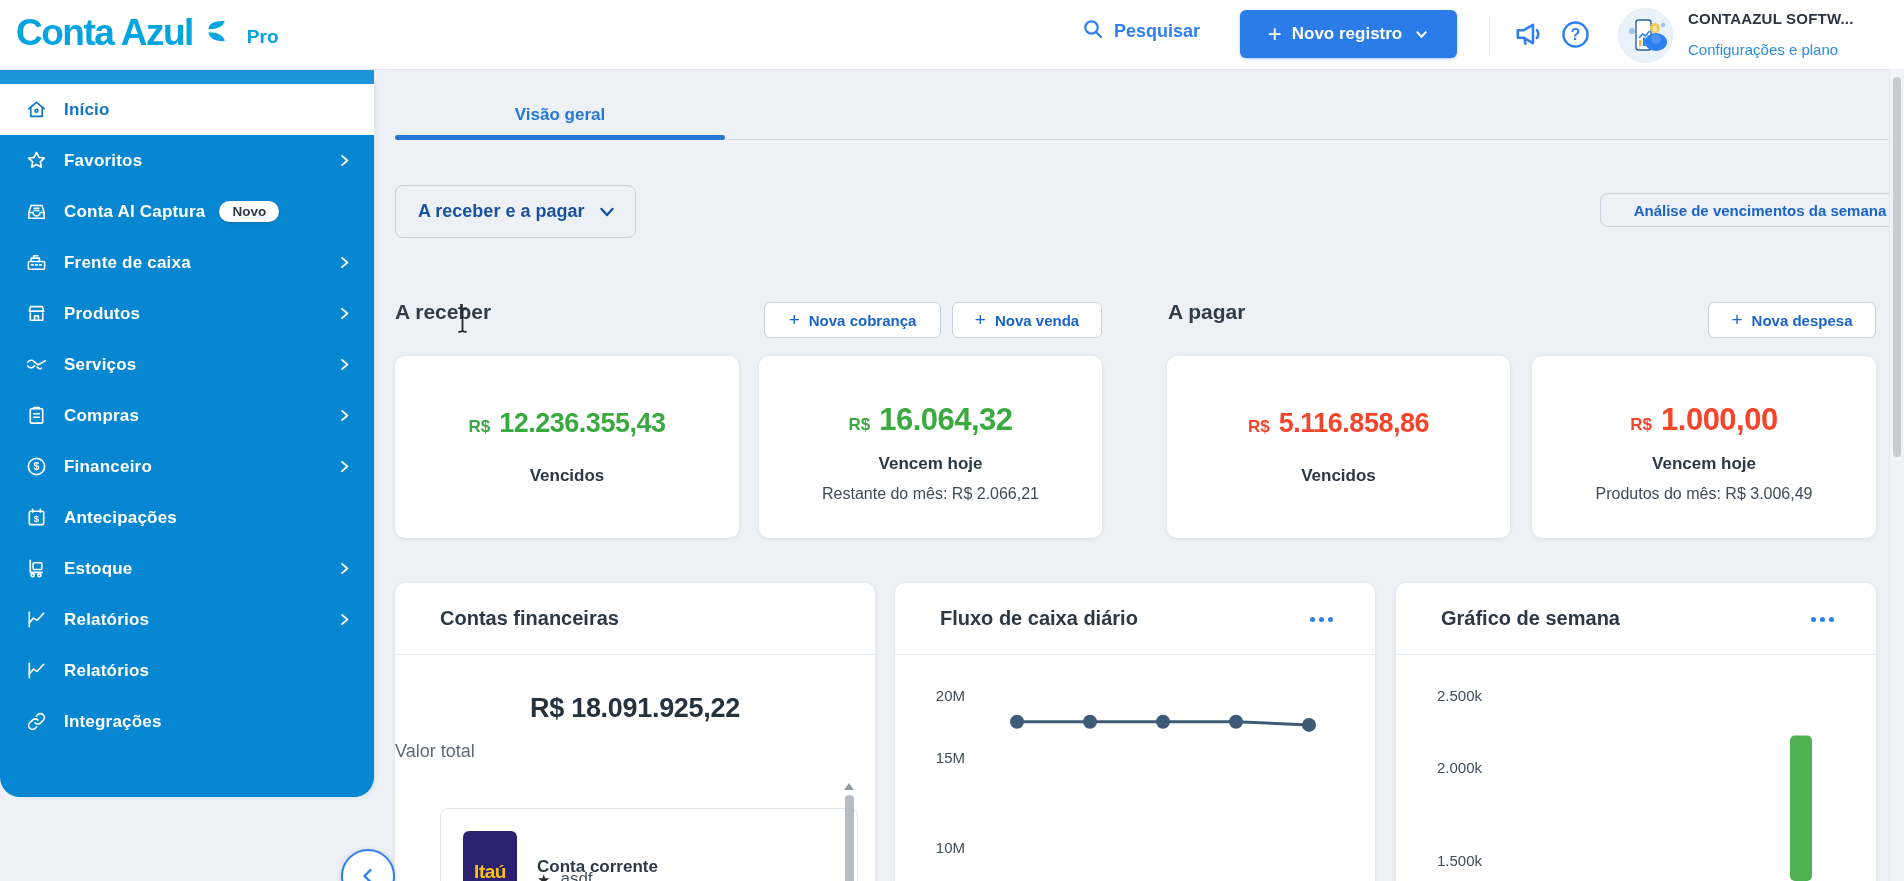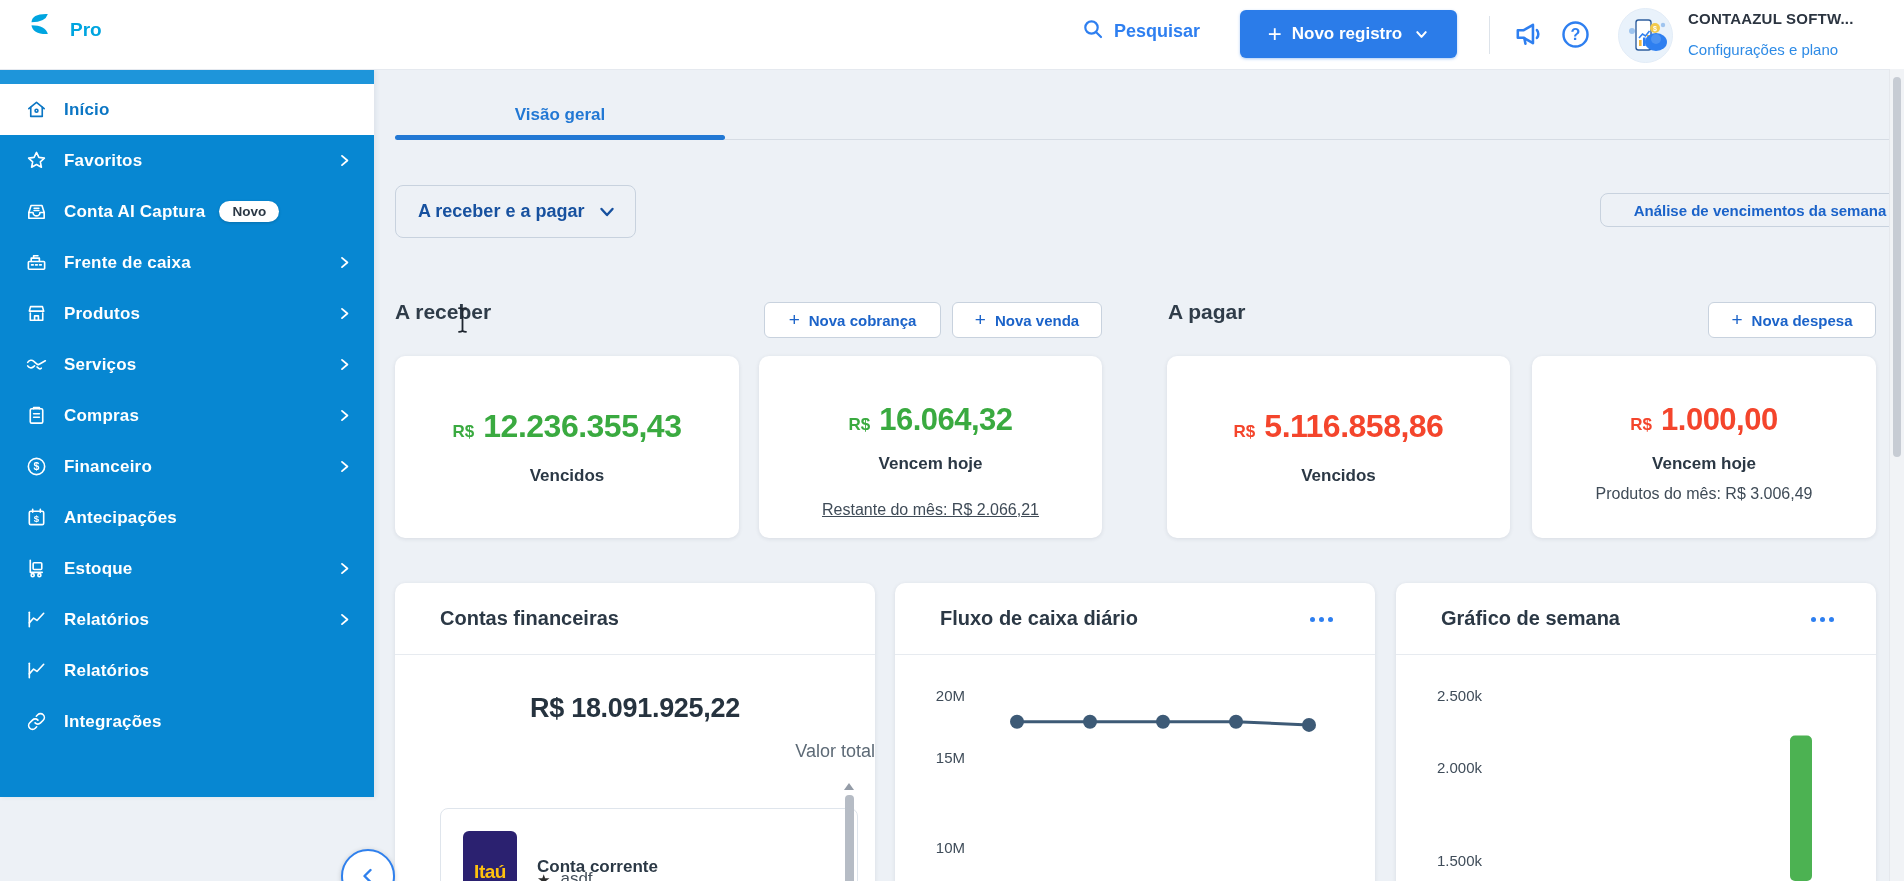--- a/index.html
+++ b/index.html
@@ -18,21 +18,21 @@
   .btn-primary .plus{font-size:24px;font-weight:400;line-height:22px;}
   .btn-primary .lbl{font-size:17px;font-weight:600;}
   .hdr-divider{position:absolute;left:1489px;top:16px;width:1px;height:38px;background:#dde3ea;}
   .hdr-icon{position:absolute;top:17px;cursor:pointer;}
   .avatar{position:absolute;left:1618px;top:8px;width:53px;height:53px;border-radius:50%;background:#e9f2fb;overflow:hidden;cursor:pointer;border:1px solid #e2ecf7;}
   .company{position:absolute;left:1688px;top:10px;}
   .company-name{font-size:15px;font-weight:700;color:#2b3440;letter-spacing:.2px;}
   .company-link{font-size:15px;color:#2e8be6;margin-top:14px;cursor:pointer;}
 
   
-  .sidebar{position:absolute;left:0;top:69px;width:374px;height:728px;background:#0787d2;z-index:20;box-shadow:2px 0 5px rgba(20,60,100,.08);}
+  .sidebar{position:absolute;left:0;top:69px;width:374px;height:728px;background:#0787d2;z-index:20;box-shadow:2px 0 5px rgba(20,60,100,.08);border-radius:20px;}
   .sidebar-top-strip{position:absolute;left:0;top:0;width:100%;height:15px;background:#1e95da;}
   .nav-list{position:absolute;top:15px;left:0;width:100%;}
   .nav-item{height:51px;display:flex;align-items:center;padding:0 22px 0 24px;color:#fff;cursor:pointer;}
   .nav-item.active{background:#fff;color:#0b76c4;}
   .nav-icon{width:24px;height:24px;margin-right:16px;flex:none;display:flex;align-items:center;justify-content:center;}
   .nav-label{font-size:17px;font-weight:600;letter-spacing:.2px;white-space:nowrap;}
   .nav-chevron{margin-left:auto;display:flex;}
   .badge{margin-left:14px;background:#fff;color:#2b3845;font-size:13.5px;font-weight:700;padding:3px 13px;border-radius:14px;box-shadow:0 1px 3px rgba(0,0,0,.18);}
 
   
@@ -46,35 +46,35 @@
 
   
   .section-title{position:absolute;font-size:21px;font-weight:600;color:#2f3c49;}
   .btn-outline{position:absolute;height:36px;background:#fff;border:1px solid #c8d2de;border-radius:6px;color:#1b63c9;display:flex;align-items:center;justify-content:center;gap:9px;font-size:15px;font-weight:600;font-family:"Liberation Sans",sans-serif;cursor:pointer;box-sizing:border-box;}
   .btn-outline .plus{font-size:19px;font-weight:400;}
 
   
   .sum-card{position:absolute;top:356px;height:182px;background:#fff;border-radius:10px;box-shadow:0 1px 4px rgba(33,43,54,.10);}
   .val-row{position:absolute;left:0;right:0;display:flex;justify-content:center;align-items:baseline;gap:9px;}
   .cur{font-size:17px;font-weight:700;}
-  .amt-lg{font-size:32px;font-weight:700;letter-spacing:-.5px;}
+  .amt-lg{font-size:27px;font-weight:700;letter-spacing:-.5px;}
   .amt-md{font-size:31px;font-weight:700;letter-spacing:-.5px;}
   .green{color:#3aaa40;}
   .red{color:#f4452c;}
   .card-label{position:absolute;left:0;right:0;text-align:center;font-size:17px;font-weight:700;color:#2b3845;}
   .card-sub{position:absolute;left:0;right:0;text-align:center;font-size:16px;color:#3f4b57;}
 
   
   .widget{position:absolute;top:583px;width:480px;height:310px;background:#fff;border-radius:10px 10px 0 0;box-shadow:0 1px 4px rgba(33,43,54,.10);}
   .w-title{position:absolute;left:45px;top:24px;font-size:20px;font-weight:600;color:#2b3845;}
   .w-dots{position:absolute;right:38px;top:30px;display:flex;gap:4px;cursor:pointer;padding:4px;}
   .w-dots i{width:5px;height:5px;border-radius:50%;background:#2e7ff0;}
   .w-div{position:absolute;left:0;right:0;top:71px;height:1px;background:#e7ebf0;}
   .acc-total{position:absolute;left:0;right:0;top:110px;text-align:center;font-size:27px;font-weight:600;color:#26333f;letter-spacing:-.3px;}
-  .acc-total-label{position:absolute;left:0;right:0;top:158px;text-align:right;font-size:18px;color:#5d6a76;}
+  .acc-total-label{position:absolute;left:0;right:0;top:158px;text-align:left;font-size:18px;color:#5d6a76;}
   .acc-item{position:absolute;left:45px;top:225px;width:418px;height:120px;border:1px solid #dfe5ec;border-radius:8px;background:#fff;box-sizing:border-box;cursor:pointer;}
   .itau-logo{position:absolute;left:22px;top:22px;width:54px;height:56px;background:#2b2170;border-radius:6px;display:flex;align-items:flex-end;justify-content:center;}
   .itau-text{color:#ffc20e;font-size:19px;font-weight:700;padding-bottom:4px;letter-spacing:-.5px;}
   .acc-type{position:absolute;left:96px;top:48px;font-size:17px;font-weight:700;color:#2b3845;}
   .acc-name-row{position:absolute;left:96px;top:60px;display:flex;align-items:center;gap:10px;}
   .fav-star{font-size:15px;color:#2e2e2e;line-height:15px;}
   .acc-name{font-size:17px;color:#444f5a;}
   .acc-scroll{position:absolute;right:20px;top:200px;width:12px;height:110px;}
   .acc-scroll .arrow{width:0;height:0;margin:0 auto;border-left:5px solid transparent;border-right:5px solid transparent;border-bottom:7px solid #949ca7;}
   .acc-scroll .thumb{width:9px;margin:5px auto 0;height:92px;background:#b6bcc5;border-radius:4px;}
@@ -89,20 +89,21 @@
   .page-scrollbar .thumb{position:absolute;left:3px;top:8px;width:8px;height:380px;background:#c7ccd4;border-radius:4px;}
   .cursor-ibeam{position:absolute;left:455px;top:306px;z-index:15;}
 </style>
 </head>
 <body>
 
 <div class="screen">
 
   <div class="header">
     <div class="logo">
+      <span class="logo-text">Conta Azul</span>
       <span class="logo-leaf">
         <svg width="36" height="28" viewBox="0 0 24 24">
             <path d="M3 10.5 Q3.5 3 17 3.5 Q15 10.5 3 10.5 Z" fill="#00a5e0"></path>
             <path d="M3 13 Q15 13 17 20.5 Q4 21 3 13 Z" fill="#00a5e0"></path>
           </svg>
       </span>
       <span class="logo-pro">Pro</span>
     </div>
 
     <div class="search">
@@ -396,21 +397,21 @@
     </div>
     <div class="card-label" style="top:110px;">Vencidos</div>
   </div>
 
   <div class="sum-card" style="left:759px;width:343px;">
     <div class="val-row" style="top:46px;">
       <span class="cur green">R$</span>
       <span class="amt-md green">16.064,32</span>
     </div>
     <div class="card-label" style="top:98px;">Vencem hoje</div>
-    <div class="card-sub" style="top:145px;text-decoration:underline;">Restante do mês: R$ 2.066,21</div>
+    <div class="card-sub" style="top:129px;">Restante do mês: R$ 2.066,21</div>
   </div>
 
   <div class="sum-card" style="left:1167px;width:343px;">
     <div class="val-row" style="top:52px;">
       <span class="cur red">R$</span>
       <span class="amt-lg red">5.116.858,86</span>
     </div>
     <div class="card-label" style="top:110px;">Vencidos</div>
   </div>
 

